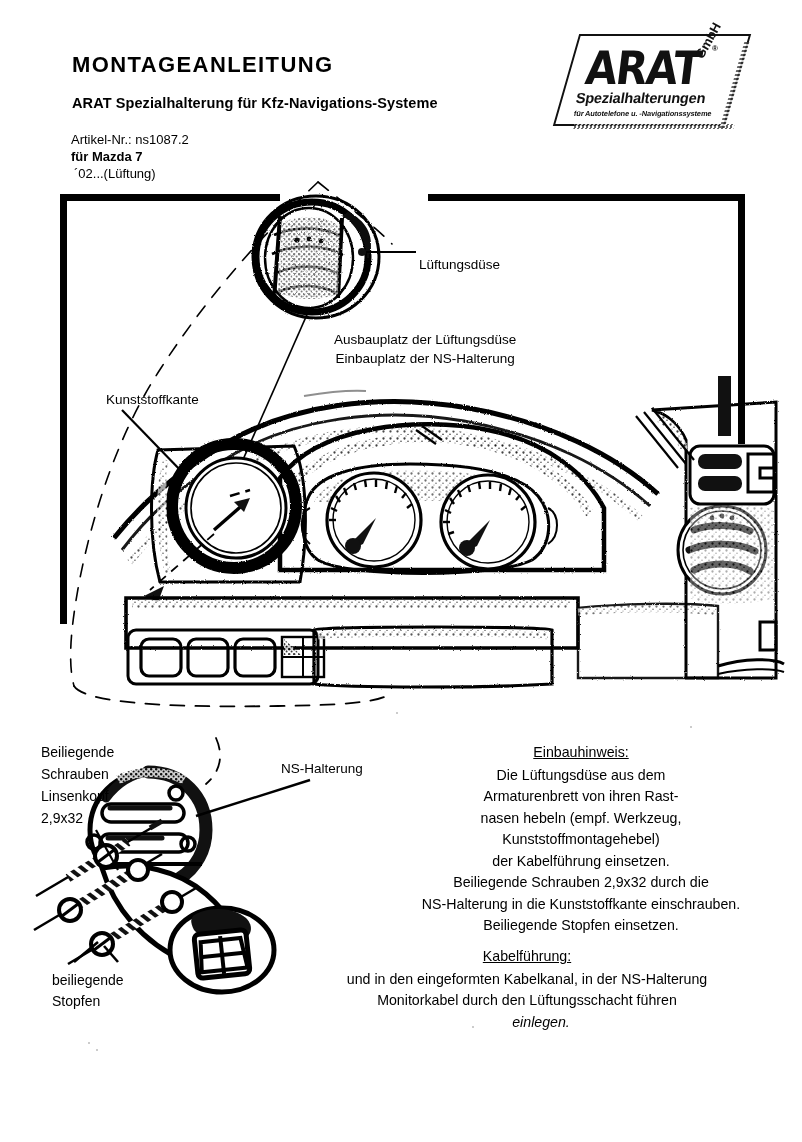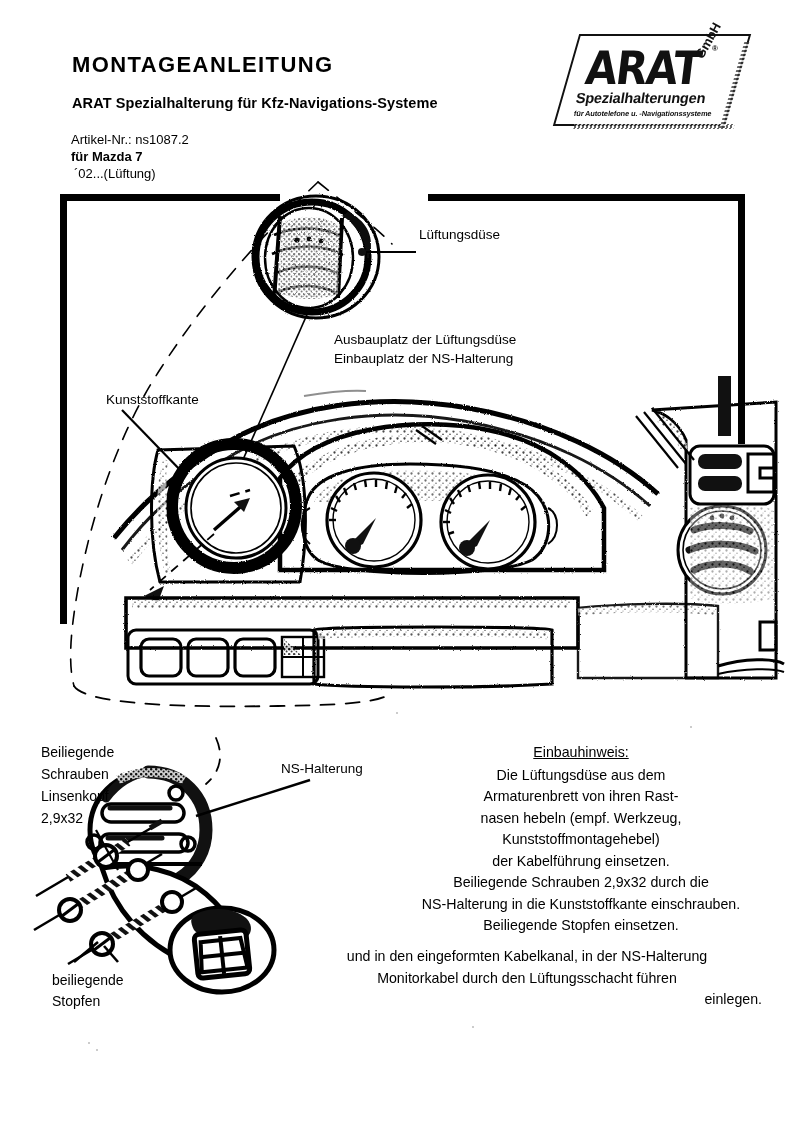--- a/index.html
+++ b/index.html
@@ -76,22 +76,22 @@
 
   
   .fig{position:absolute;}
   #fig-dash{left:18px;top:178px;width:766px;height:540px;}
   #fig-bracket{left:10px;top:718px;width:330px;height:330px;}
 
   svg{display:block;overflow:visible;}
 
   
   .lbl{position:absolute;font-size:13.5px;line-height:18px;color:#000;white-space:nowrap;}
-  #lbl-luftungsduse{left:419px;top:226px;}
-  #lbl-ausbau{left:334px;top:330px;font-size:13.5px;line-height:19px;}
+  #lbl-luftungsduse{left:419px;top:256px;}
+  #lbl-ausbau{left:334px;top:330px;font-size:13.5px;line-height:19px;text-align:center;}
   #lbl-kunststoffkante{left:106px;top:391px;}
   #lbl-nshalterung{left:281px;top:760px;text-align:right;}
   #lbl-schrauben{left:41px;top:741px;line-height:22px;white-space:normal;width:120px;font-size:14px;}
   #lbl-stopfen{left:52px;top:970px;line-height:21px;white-space:normal;width:130px;font-size:14px;}
 
   
   .block{position:absolute;text-align:center;font-size:14.2px;line-height:21.5px;}
   #blk-einbau{left:392px;top:742px;width:378px;}
   #blk-kabel{left:292px;top:946px;width:470px;}
   .block .head{text-decoration:underline;display:block;margin-bottom:1px;}
@@ -479,24 +479,25 @@
       <div>nasen hebeln (empf. Werkzeug,</div>
       <div>Kunststoffmontagehebel)</div>
       <div>der Kabelführung einsetzen.</div>
       <div>Beiliegende Schrauben 2,9x32 durch die</div>
       <div>NS-Halterung in die Kunststoffkante einschrauben.</div>
       <div>Beiliegende Stopfen einsetzen.</div>
     </span>
   </div>
 
   <div class="block" id="blk-kabel">
+    <span class="head">Kabelführung:</span>
     <span class="body">
       <div>und in den eingeformten Kabelkanal, in der NS-Halterung</div>
       <div>Monitorkabel durch den Lüftungsschacht führen</div>
-      <div style="text-align:right;padding-left:28px;">einlegen.</div>
+      <div style="text-align:center;padding-left:28px;font-style:italic;">einlegen.</div>
     </span>
   </div>
 
   <div class="speck" style="left:88px;top:1042px;width:2px;height:2px;"></div>
   <div class="speck" style="left:96px;top:1049px;width:2px;height:2px;"></div>
   <div class="speck" style="left:472px;top:1026px;width:2px;height:2px;"></div>
   <div class="speck" style="left:690px;top:726px;width:2px;height:2px;"></div>
   <div class="speck" style="left:396px;top:712px;width:2px;height:2px;"></div>
 
 </div>

